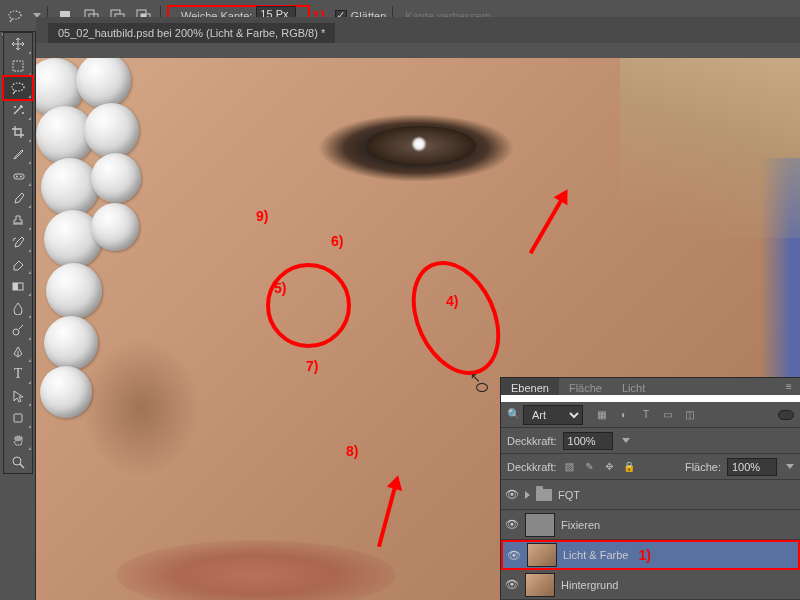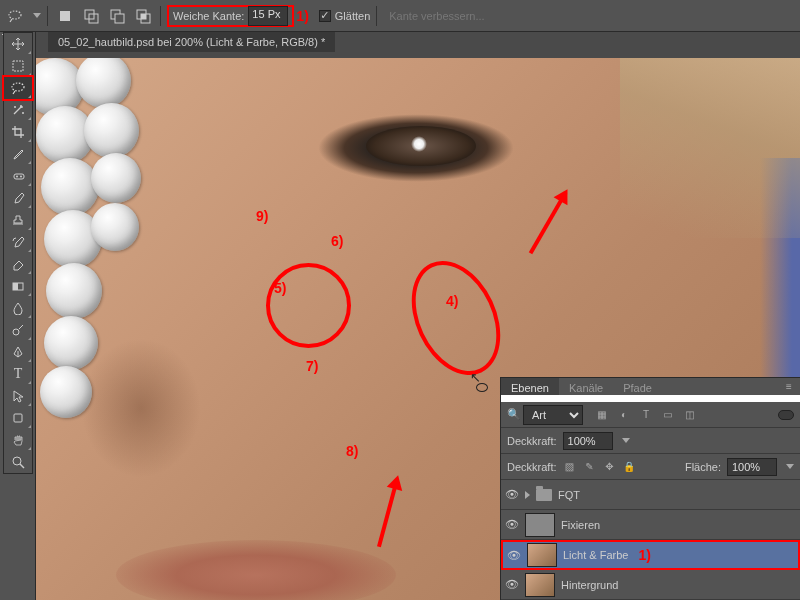--- a/index.html
+++ b/index.html
@@ -1,30 +1,30 @@
 <!DOCTYPE html>
 <html><head>
 <meta charset="utf-8">
 <style>
 *{margin:0;padding:0;box-sizing:border-box;font-family:"Segoe UI",Tahoma,sans-serif;font-size:11px;color:#ccc;user-select:none}
 body{background:#535353;width:800px;height:600px;overflow:hidden;position:relative}
 .topbar{height:32px;background:#535353;border-bottom:1px solid #2a2a2a;display:flex;align-items:center;padding:0 4px;gap:4px}
 .tb-icon{width:22px;height:22px;display:flex;align-items:center;justify-content:center;border:1px solid transparent}
 .tb-sep{width:1px;height:20px;background:#333;margin:0 2px}
-.feather-box{border:2px solid #f00;padding:1px 4px;display:flex;align-items:center;gap:4px;height:22px}
+.feather-box{border:2px solid #f00;padding:1px 12px;display:flex;align-items:center;gap:4px;height:22px}
 .feather-input{width:40px;background:#3a3a3a;border:1px solid #222;color:#ddd;padding:1px 3px;height:20px}
 .checkbox{width:12px;height:12px;background:#3a3a3a;border:1px solid #222;display:inline-flex;align-items:center;justify-content:center}
 .btn-disabled{color:#777;padding:2px 6px}
 .anno-red{position:absolute;color:#f00;font-size:14px;font-weight:bold}
 .left-col{position:absolute;left:0;top:32px;width:36px;bottom:0;background:#535353;border-right:1px solid #2a2a2a}
 .toolbox{position:absolute;left:3px;top:32px;width:30px;background:#535353;border:1px solid #2a2a2a}
 .tool{width:28px;height:22px;display:flex;align-items:center;justify-content:center;position:relative}
 .tool.sel{background:#3a3a3a}
 .tool-tri{position:absolute;right:1px;bottom:1px;width:0;height:0;border-left:3px solid transparent;border-bottom:3px solid #999}
-.tab-area{position:absolute;left:36px;top:32px;right:0;height:26px;background:#4a4a4a;display:flex;align-items:flex-start;padding-left:12px}
+.tab-area{position:absolute;left:36px;top:17px;right:0;height:26px;background:#4a4a4a;display:flex;align-items:flex-end;padding-left:12px}
 .tab{background:#383838;padding:4px 10px;color:#ddd;font-size:11px}
 .canvas{position:absolute;left:36px;top:58px;right:0;bottom:0;background:linear-gradient(135deg,#d4a888 0%,#c89878 30%,#b88868 60%,#a87858 100%);overflow:hidden}
 .eye-area{position:absolute;top:30px;left:230px;width:300px;height:120px;background:radial-gradient(ellipse 130px 45px at center,#1a1a1a 0%,#2a2420 35%,#4a3528 55%,transparent 75%);border-radius:50%}
 .eye-white{position:absolute;top:68px;left:330px;width:110px;height:40px;background:radial-gradient(ellipse,#6a5548 0%,#3a2a1e 60%,#1a1410 85%);border-radius:50%}
 .eye-light{position:absolute;top:78px;left:375px;width:16px;height:16px;background:radial-gradient(circle,#fff 0%,#eee 40%,transparent 70%);border-radius:50%}
 .pearls{position:absolute;left:0;top:0;width:110px;height:100%}
 .pearl{position:absolute;border-radius:50%;background:radial-gradient(circle at 35% 30%,#fefefe 0%,#f0f0f0 25%,#d8d8d8 55%,#b0b0b0 85%,#909090 100%);box-shadow:inset -4px -4px 8px rgba(0,0,0,0.2),1px 1px 3px rgba(0,0,0,0.3)}
 .nose-shadow{position:absolute;top:280px;left:45px;width:120px;height:140px;background:radial-gradient(ellipse,rgba(90,50,30,0.35) 0%,transparent 70%);border-radius:50%}
 .lips{position:absolute;bottom:-10px;left:80px;width:280px;height:70px;background:radial-gradient(ellipse,#b56858 0%,#a55848 40%,transparent 80%);border-radius:50%;opacity:0.7}
 .hair{position:absolute;top:0;right:0;width:180px;height:180px;background:linear-gradient(200deg,#d4c098 0%,#b8a078 40%,transparent 90%);opacity:0.6}
@@ -285,22 +285,22 @@
   <span class="anno-red" style="left:295px;top:175px">6)</span>
   <span class="anno-red" style="left:238px;top:222px">5)</span>
   <span class="anno-red" style="left:410px;top:235px">4)</span>
   <span class="anno-red" style="left:270px;top:300px">7)</span>
   <span class="anno-red" style="left:310px;top:385px">8)</span>
 </div>
 
 <div class="layers-panel">
   <div class="lp-tabs">
     <div class="lp-tab act">Ebenen</div>
-    <div class="lp-tab">Kanäle</div>
-    <div class="lp-tab">Pfade</div>
+    <div class="lp-tab">Fläche</div>
+    <div class="lp-tab">Licht</div>
     <div class="lp-tabicons">
       <span class="mini-icon">≡</span>
     </div>
   </div>
   <div class="lp-row">
     <span style="width:10px">🔍</span>
     <select class="lp-select" style="flex:0 0 60px"><option>Art</option></select>
     <div class="lp-icons">
       <span class="mini-icon">▦</span>
       <span class="mini-icon">◐</span>

